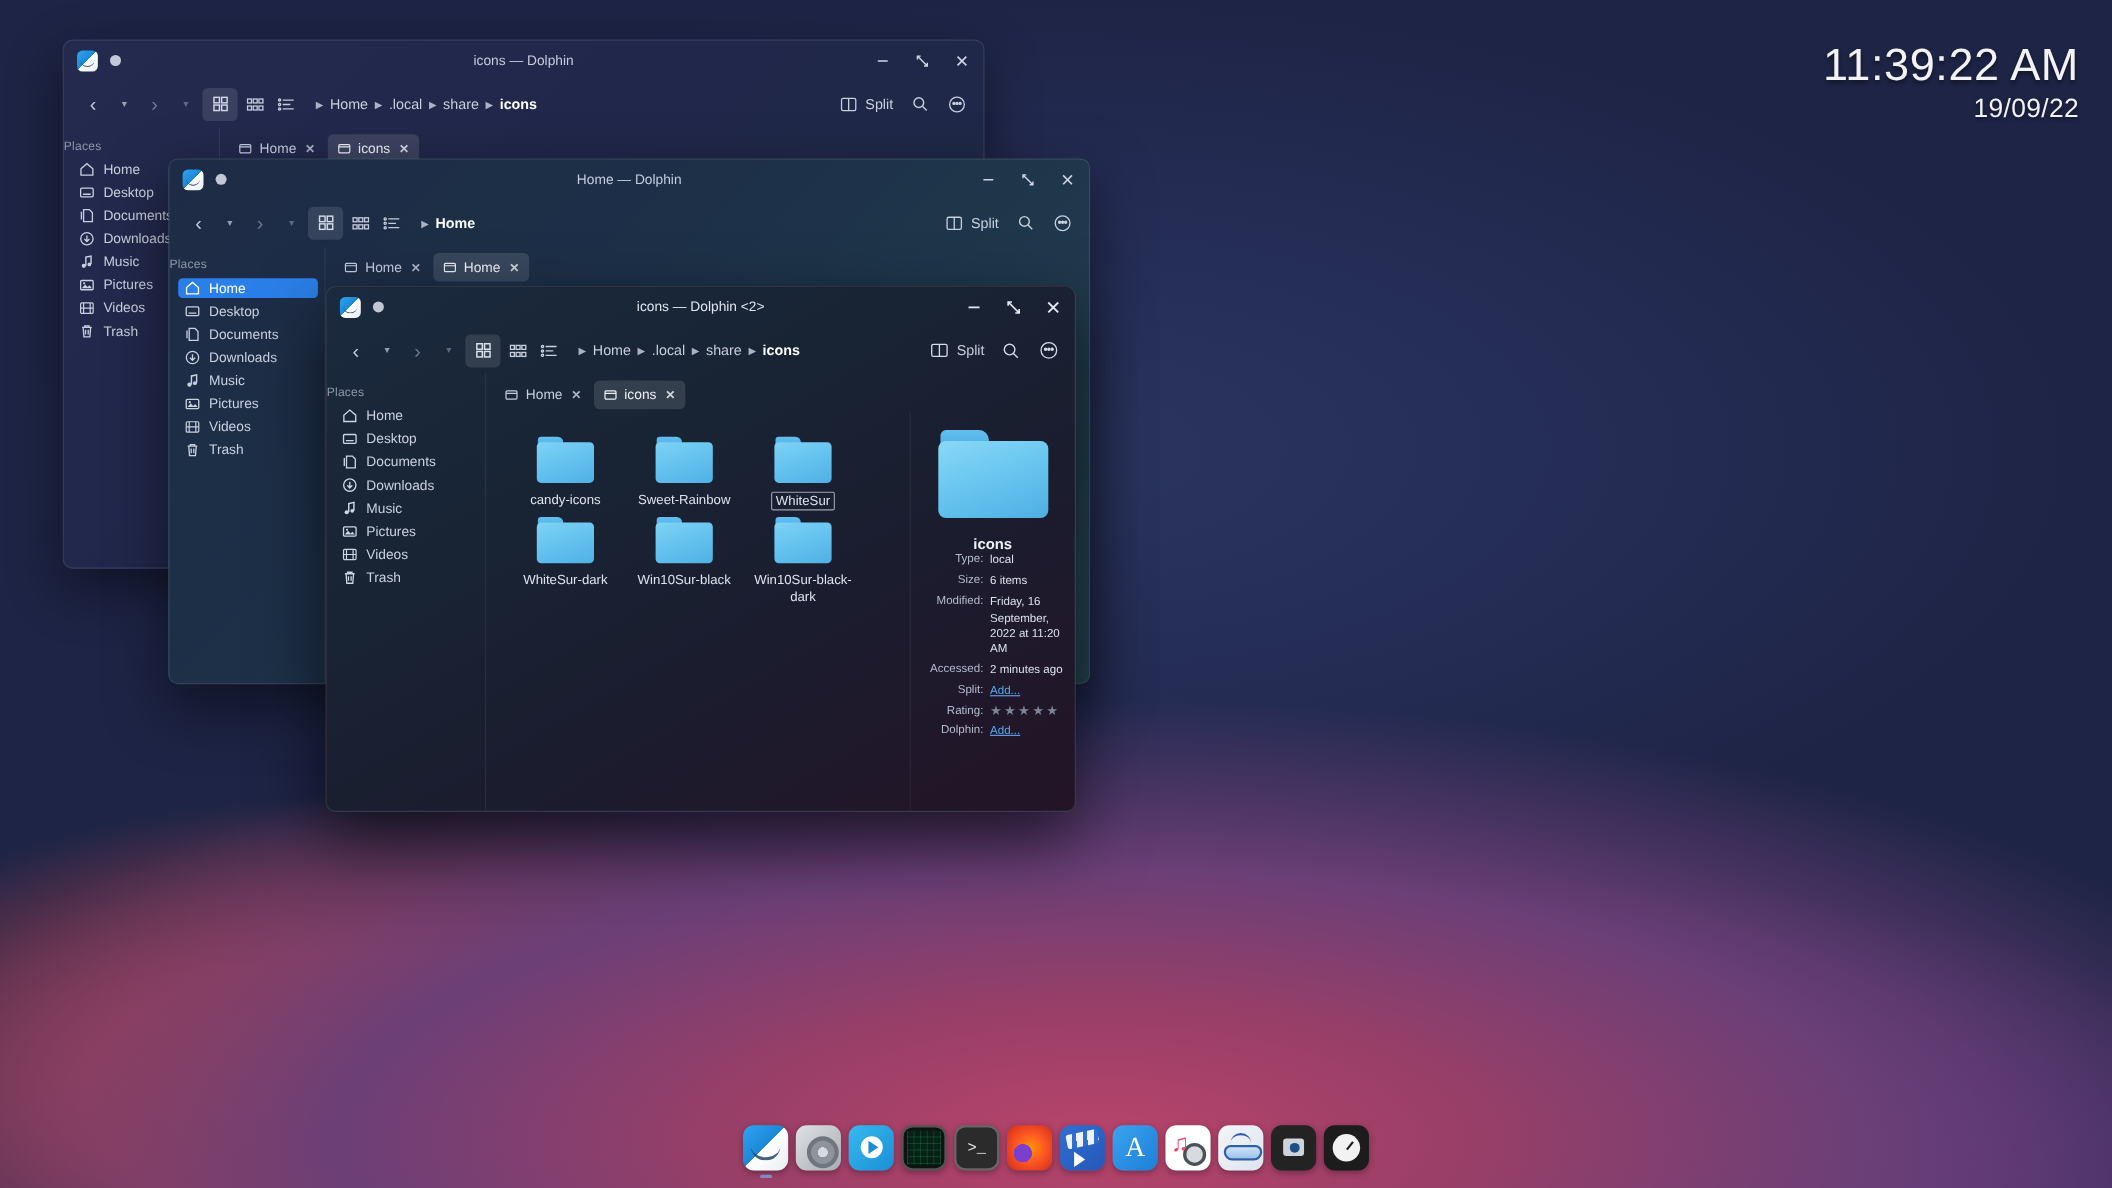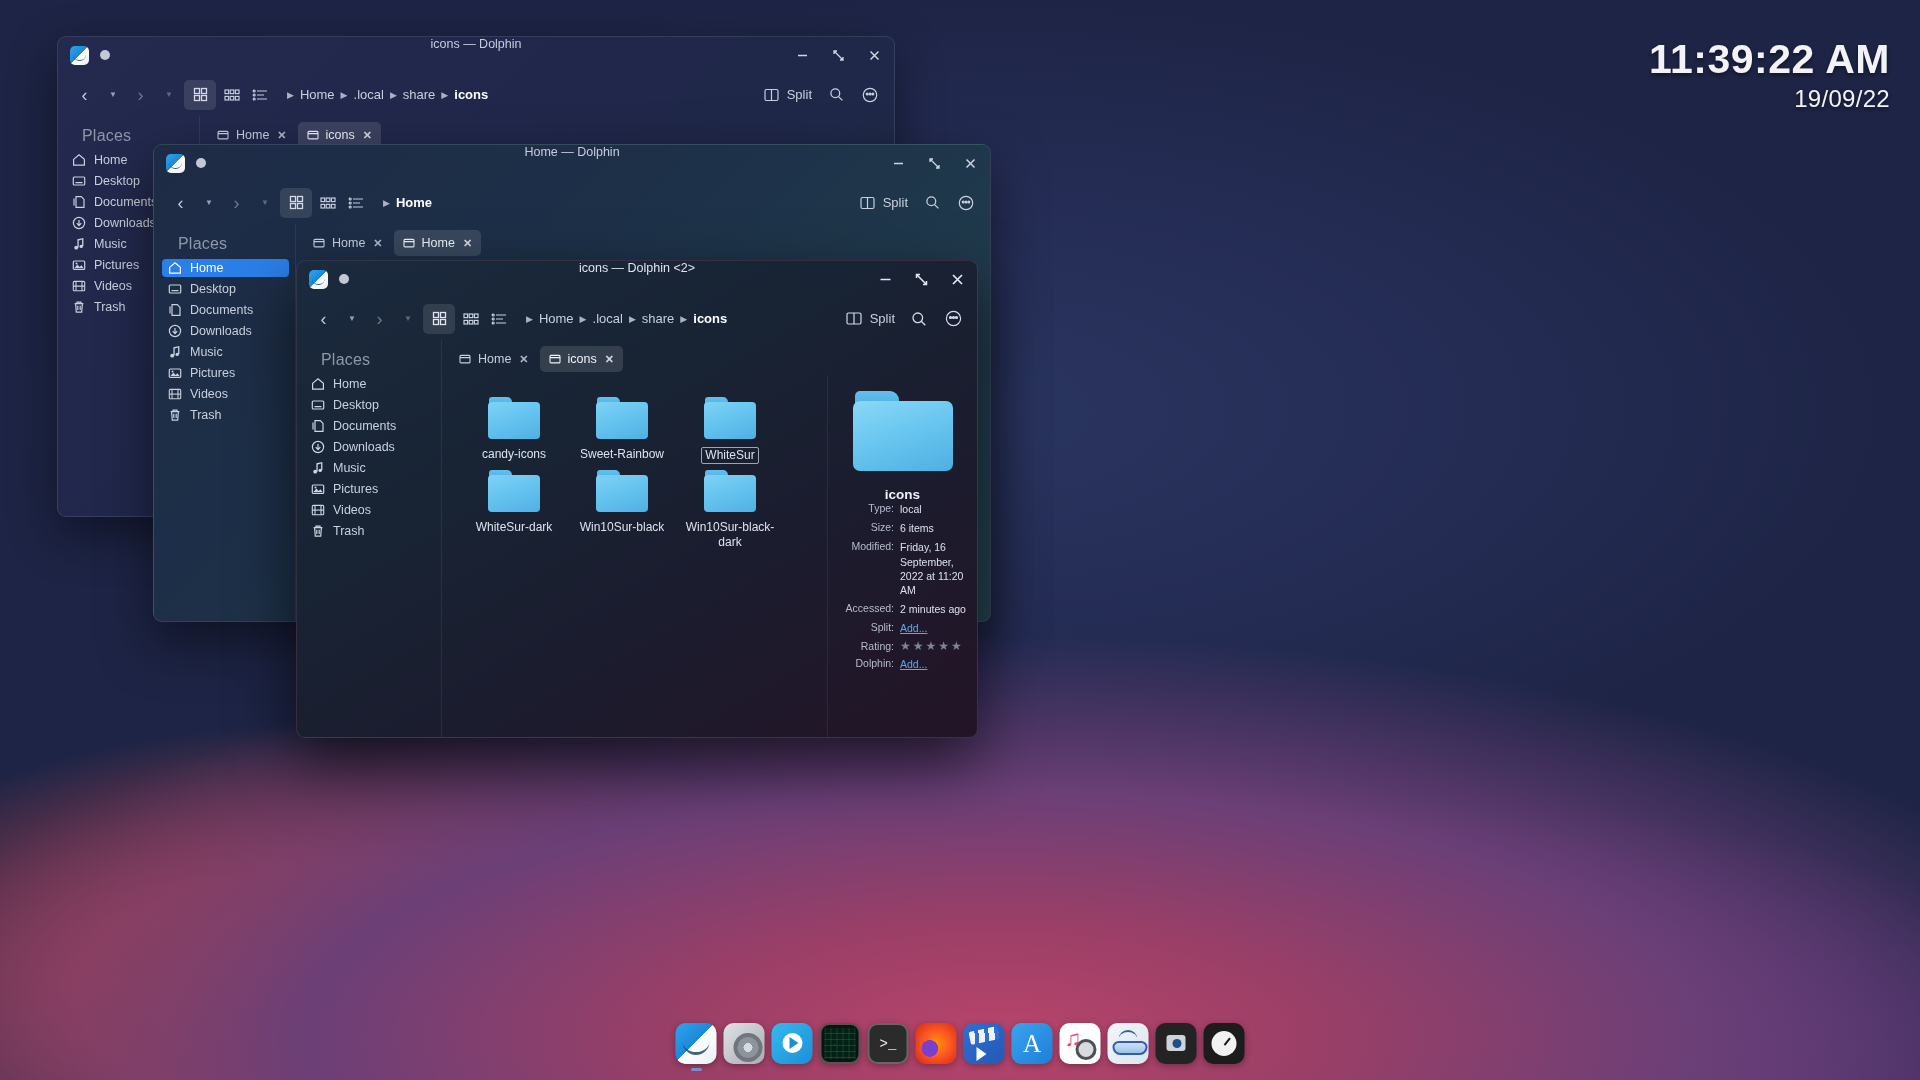--- a/index.html
+++ b/index.html
@@ -17,21 +17,21 @@
       radial-gradient(ellipse 70% 55% at 50% 38%, #2a3560 0%, #242c54 40%, #1d2445 70%),
       linear-gradient(180deg, #2e3567 0%, #2b3360 30%, #282f58 55%, #37305c 72%, #5b3a6e 88%, #8f3f62 100%);
   }
 
   
   .clock {
     position: absolute; right: 30px; top: 38px;
     text-align: right; color: #f2f2f7;
     text-shadow: 0 2px 4px rgba(0,0,0,.45);
   }
-  .clock-time { font-size: 41px; font-weight: 700; letter-spacing: .5px; line-height: 1.05; }
+  .clock-time { font-size: 41px; font-weight: 400; letter-spacing: .5px; line-height: 1.05; }
   .clock-date { font-size: 24px; font-weight: 400; margin-top: 4px; letter-spacing: .3px; }
 
   
   .win {
     position: absolute;
     border-radius: 9px;
     overflow: hidden;
     border: 1px solid rgba(255,255,255,.10);
   }
   .win.w1 {
@@ -44,21 +44,21 @@
     background: linear-gradient(135deg, #1e2b46 0%, #1d3048 40%, #22424f 100%);
     box-shadow: 0 20px 52px rgba(0,0,0,.5);
   }
   .win.w3 {
     left: 296px; top: 260px; width: 682px; height: 478px;
     background: linear-gradient(150deg, #1b2a3e 0%, #182434 35%, #1b1c2e 65%, #231426 100%);
     box-shadow: 0 26px 64px rgba(0,0,0,.62);
   }
 
   .titlebar {
-    height: 36px; display: flex; 
+    height: 36px; display: flex; align-items: center;
     padding: 0 10px 0 12px; position: relative;
   }
   .tb-left { display: flex; align-items: center; gap: 11px; }
   .app-icon {
     width: 19px; height: 19px; border-radius: 5px;
     background: linear-gradient(135deg, #2ea5f0 0%, #1c87d8 48%, #ffffff 48%, #e9eef3 100%);
     position: relative; flex: none;
   }
   .app-icon::after {
     content: ""; position: absolute; left: 3px; top: 5px;
@@ -110,21 +110,21 @@
   .split-btn { display: flex; align-items: center; gap: 8px; font-size: 13px; color: #c8cfdd; }
 
   
   .wbody { display: flex; height: calc(100% - 79px); }
   .sidebar {
     width: 142px; flex: none; padding: 11px 0 0 0;
     border-right: 1px solid rgba(255,255,255,.07);
   }
   .win.w3 .sidebar { width: 145px; }
   .places-hdr {
-    font-size: 16px; color: #8e97aa; padding: 0 0 6px 24px; letter-spacing: .2px;
+    font-size: 11px; color: #8e97aa; padding: 0 0 6px 0; letter-spacing: .2px;
   }
   .place {
     display: flex; align-items: center; gap: 8px;
     height: 18px; margin: 0 6px 0 8px; padding: 0 6px;
     border-radius: 4px; font-size: 12.5px; color: #c9d0de;
   }
   .win.w3 .place { height: 18px; margin-bottom: 0; }
   .places-list { display: flex; flex-direction: column; gap: 3px; }
   .place.sel { background: #2b7fe8; color: #fff; }
   .place .pico { width: 14px; height: 14px; flex: none; display: block; }

